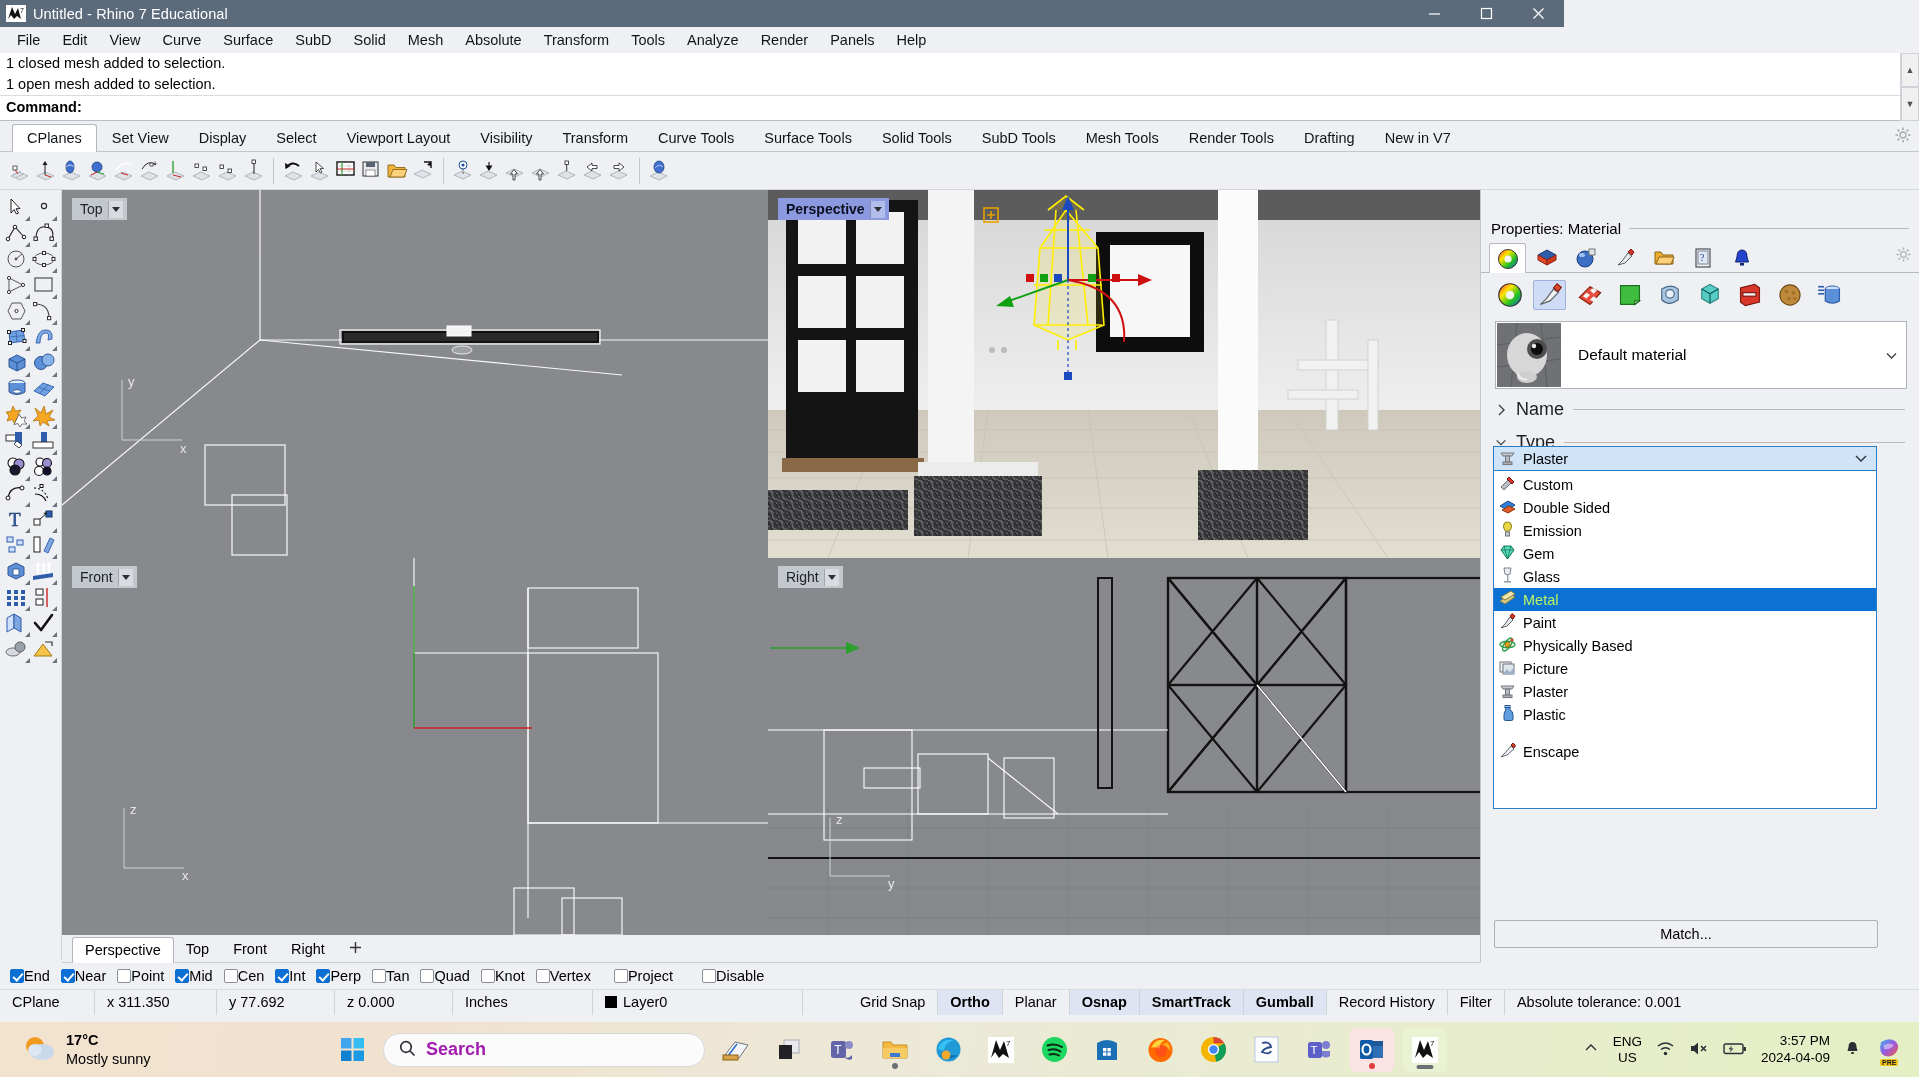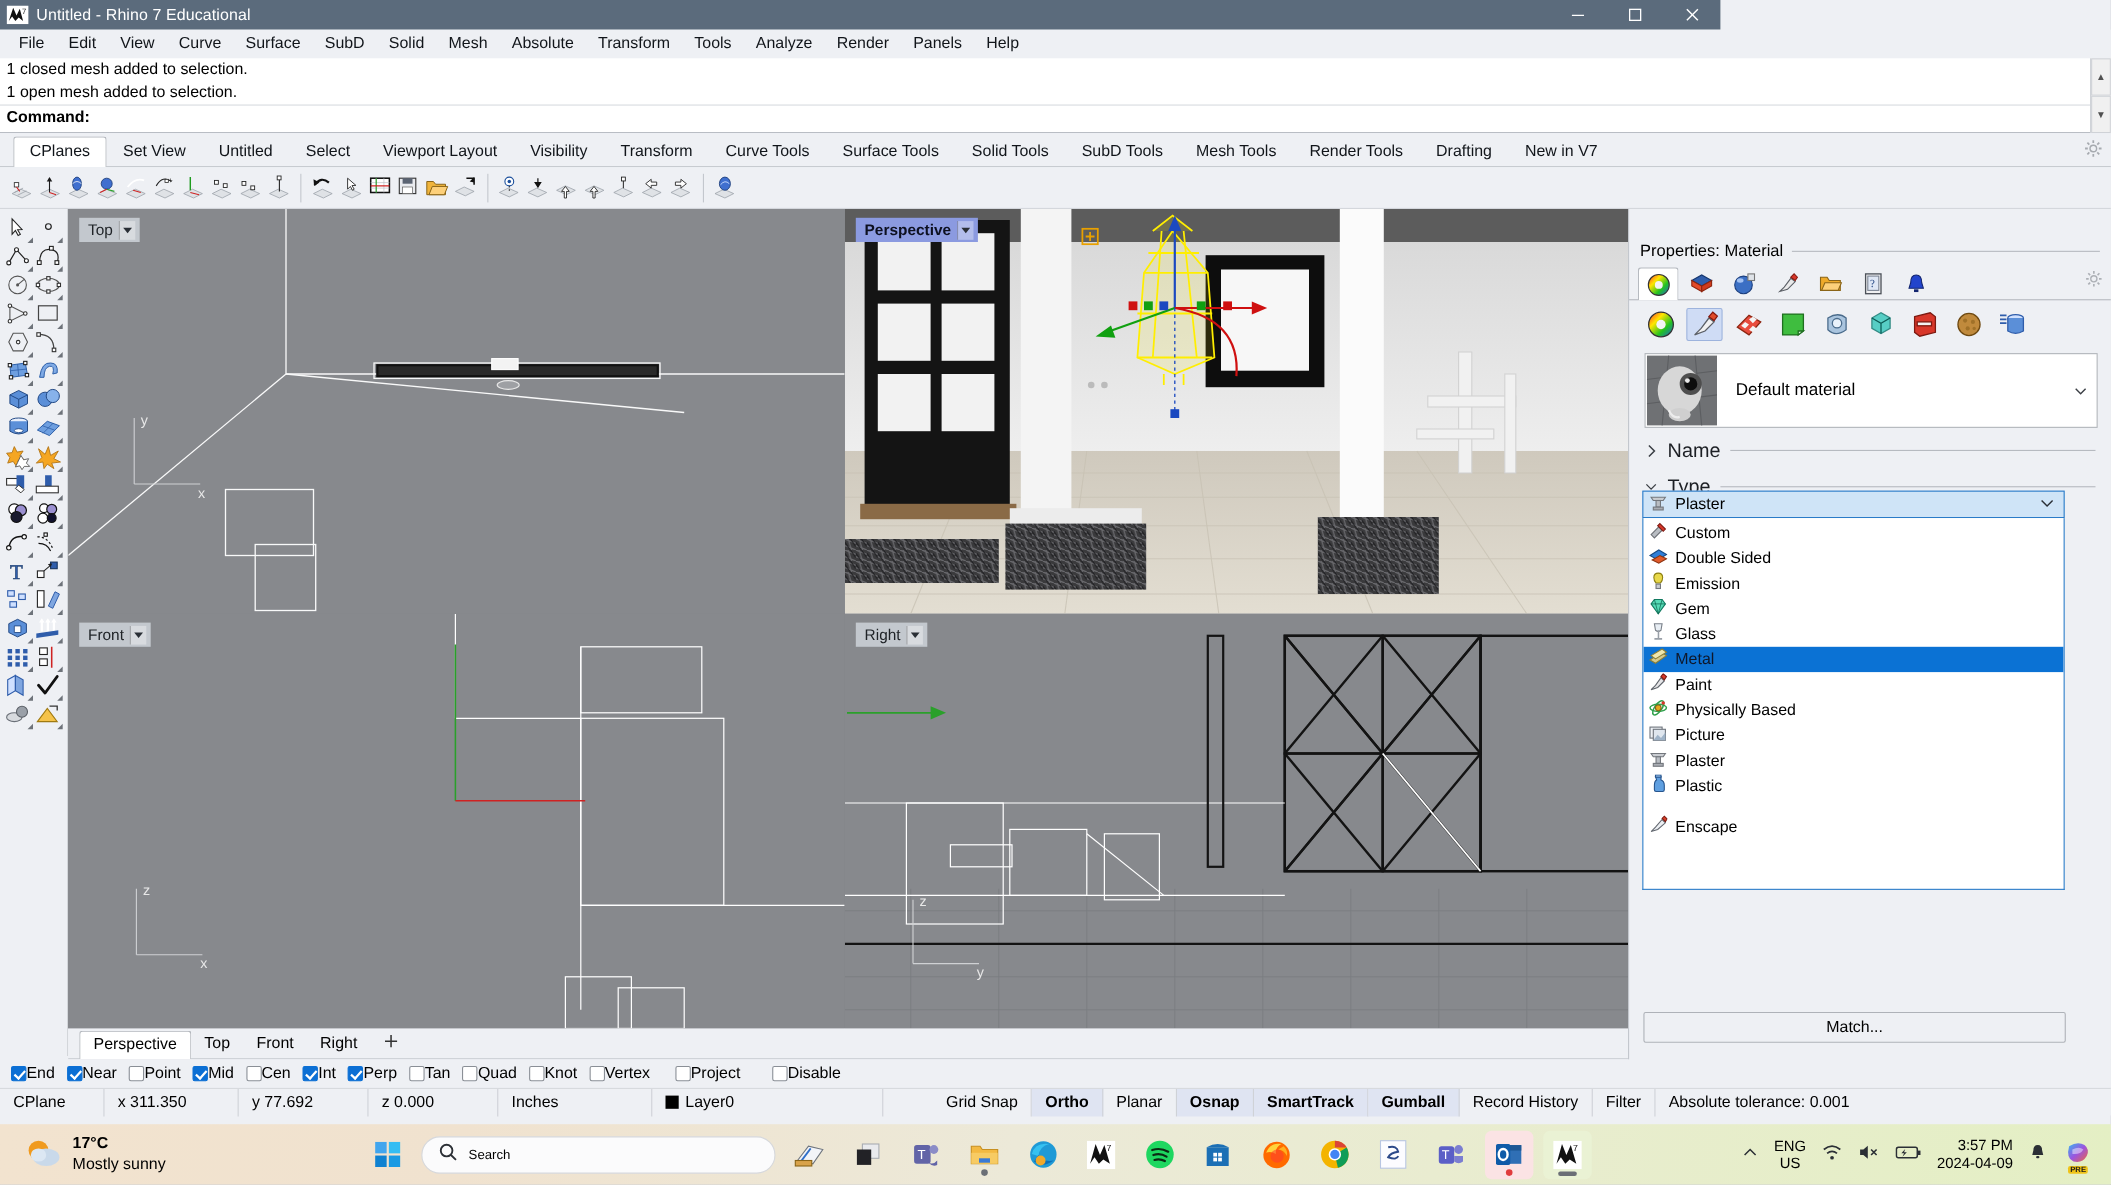--- a/index.html
+++ b/index.html
@@ -178,21 +178,21 @@
     background:#cfe4f7; border:1px solid #2a7bc8; display:flex; align-items:center;
     padding:0 4px 0 5px; gap:7px; font-size:14.5px; z-index:40;
   }
   .combo .cchev{ margin-left:auto; padding-right:4px; }
   .droplist{
     position:absolute; left:1493px; top:471px; width:384px; height:338px;
     background:#fff; border:1px solid #2a7bc8; border-top:none; z-index:40;
     padding:2px 0 0 0; overflow:hidden;
   }
   .dopt{ height:23px; display:flex; align-items:center; gap:7px; padding-left:5px; font-size:14.5px;}
-  .dopt.hl{ background:#0b72d4; color:#0f172a;text-align:right; }
+  .dopt.hl{ background:#0b72d4; color:#bef264;text-align:right; }
   .dopt.spacer{ height:14px; }
 
   .matchbtn{
     position:absolute; left:1493px; top:920px; width:384px; height:28px;
     background:#eef0f4; border:1px solid #aeb2b8; display:flex;align-items:center;justify-content:center;
     font-size:14.5px; border-radius:2px;
   }
 
   
   .taskbar{
@@ -201,21 +201,21 @@
     display:flex; align-items:center;
   }
   .weather{ display:flex; align-items:center; gap:10px; padding-left:22px; width:330px;}
   .weather .wtxt{ line-height:1.25; font-size:14.5px;}
   .weather .wtxt b{ font-weight:bold; }
   .tbcenter{ display:flex; align-items:center; gap:9px; }
   .searchbox{
     width:322px; height:34px; background:#fbfbfc; border-radius:18px; display:flex; align-items:center;
     gap:10px; padding-left:15px; border:1px solid #d6d8dc; position:relative;
   }
-  .searchbox .sphold{ color:#000000; font-size:12px; }
+  .searchbox .sphold{ color:#a21caf; font-size:18px;font-weight:bold; }
   .tbapp{ width:44px;height:44px; display:flex;align-items:center;justify-content:center; position:relative;}
   .tbapp .dot{ position:absolute; bottom:3px; left:50%; transform:translateX(-50%);
                width:6px;height:6px;border-radius:50%; background:#6b6f76;}
   .tbapp .bar{ position:absolute; bottom:3px; left:50%; transform:translateX(-50%);
                width:17px;height:4px;border-radius:2px; background:#6b6f76;}
   .tbapp.pinkbg{ background:#fbe3e4; border-radius:6px; }
   .tbapp.greenbg{ background:#eaf2d4; border-radius:6px; }
   .tray{ margin-left:auto; display:flex; align-items:center; gap:14px; padding-right:14px;}
   .tray .lang{ text-align:center; line-height:1.15; font-size:13.5px;}
   .tray .clock{ text-align:right; line-height:1.22; font-size:13.5px;}
@@ -280,21 +280,21 @@
     </div>
     <div class="cmdscroll">
       <div class="arr">▲</div>
       <div class="arr">▼</div>
     </div>
   </div>
 
   <div class="tabrow">
     <div class="tab active">CPlanes</div>
     <div class="tab">Set View</div>
-    <div class="tab">Untitled</div>
+    <div class="tab">Display</div>
     <div class="tab">Select</div>
     <div class="tab">Viewport Layout</div>
     <div class="tab">Visibility</div>
     <div class="tab">Transform</div>
     <div class="tab">Curve Tools</div>
     <div class="tab">Surface Tools</div>
     <div class="tab">Solid Tools</div>
     <div class="tab">SubD Tools</div>
     <div class="tab">Mesh Tools</div>
     <div class="tab">Render Tools</div>

